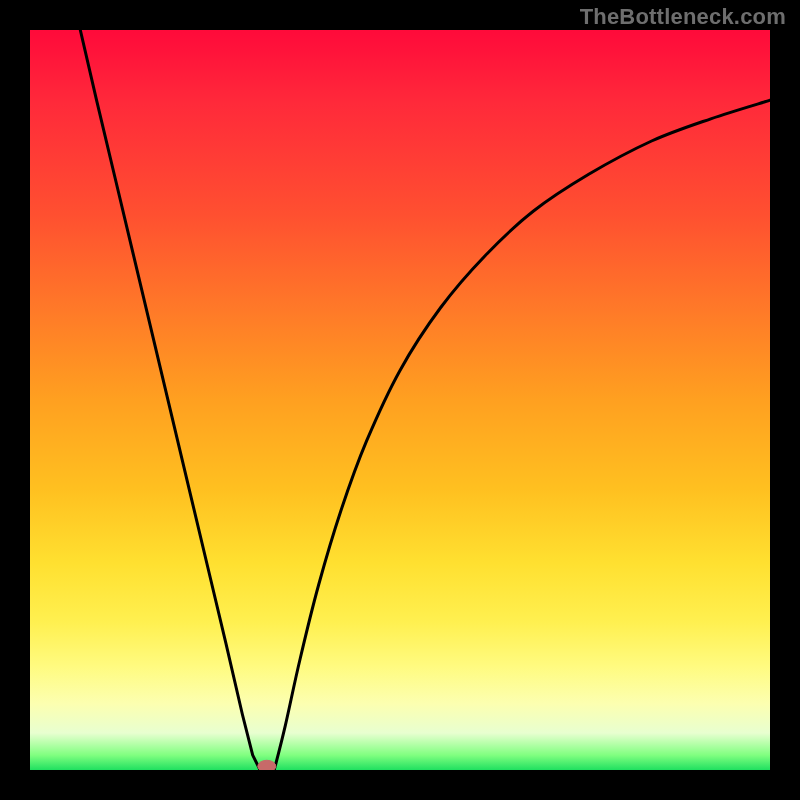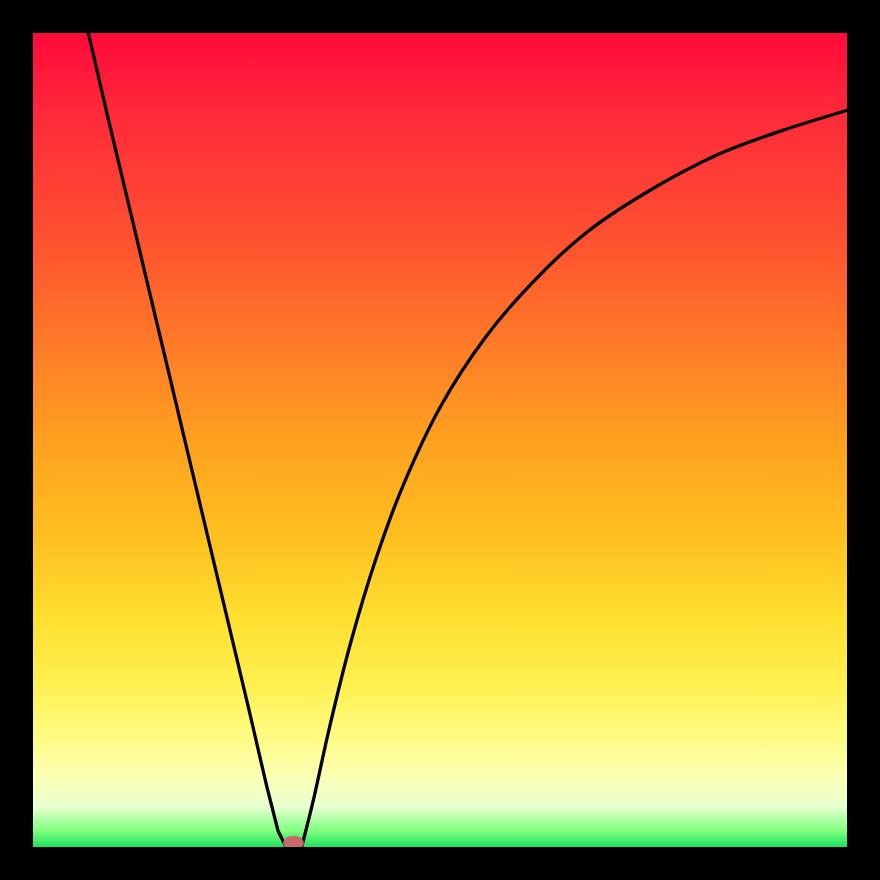--- a/index.html
+++ b/index.html
@@ -70,20 +70,21 @@
   }
   .marker {
     fill: #c76a69;
     stroke: #c76a69;
   }
 </style>
 </head>
 <body>
 
 <div class="frame">
+  <div class="watermark">TheBottleneck.com</div>
 
   <div class="plot">
     <div class="gradient"></div>
     <svg class="curve" viewBox="0 0 740 740" preserveAspectRatio="none">
       <path class="curve-path" d="M 50.3 0.0 L 66.6 70.3 L 85.1 148.0 L 103.6 225.7 L 122.1 303.4 L 140.6 381.1 L 159.1 458.8 L 177.6 536.5 L 196.1 614.2 L 212.4 684.5 L 222.7 725.2 L 230.1 740.0"></path>
       <path class="curve-path" d="M 244.2 740.0 C 246.1 732.6, 251.0 714.1, 255.3 695.6 C 259.6 677.1, 264.5 652.4, 270.1 629.0 C 275.6 605.6, 281.8 579.7, 288.6 555.0 C 295.4 530.3, 302.8 505.1, 310.8 481.0 C 318.8 456.9, 326.8 434.1, 336.7 410.7 C 346.6 387.3, 357.7 362.6, 370.0 340.4 C 382.3 318.2, 396.5 296.6, 410.7 277.5 C 424.9 258.4, 439.7 241.7, 455.1 225.7 C 470.5 209.7, 485.9 194.9, 503.2 181.3 C 520.5 167.7, 539.0 156.0, 558.7 144.3 C 578.4 132.6, 601.3 120.3, 621.6 111.0 C 642.0 101.8, 661.1 95.6, 680.8 88.8 C 700.5 82.0, 730.1 73.4, 740.0 70.3"></path>
       <ellipse class="marker" rx="9" ry="6" cx="236.8" cy="736.3"></ellipse>
     </svg>
   </div>
 </div>

